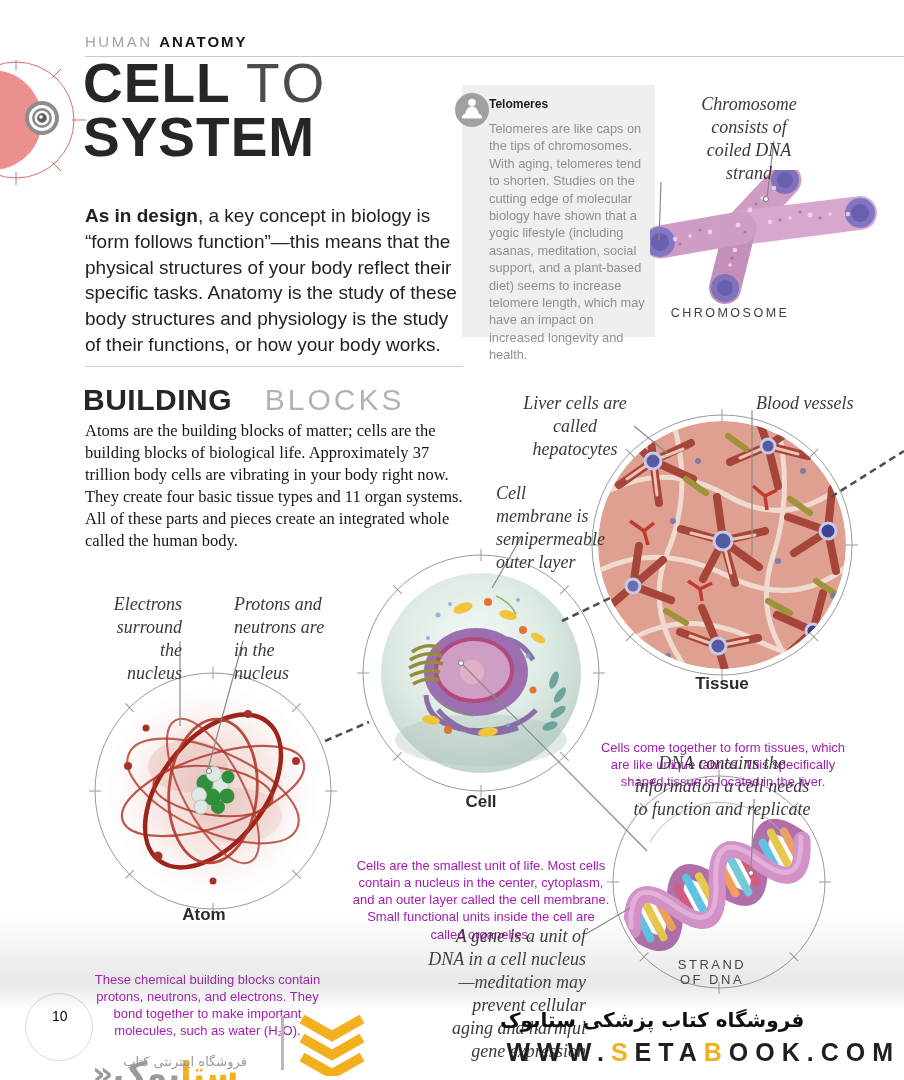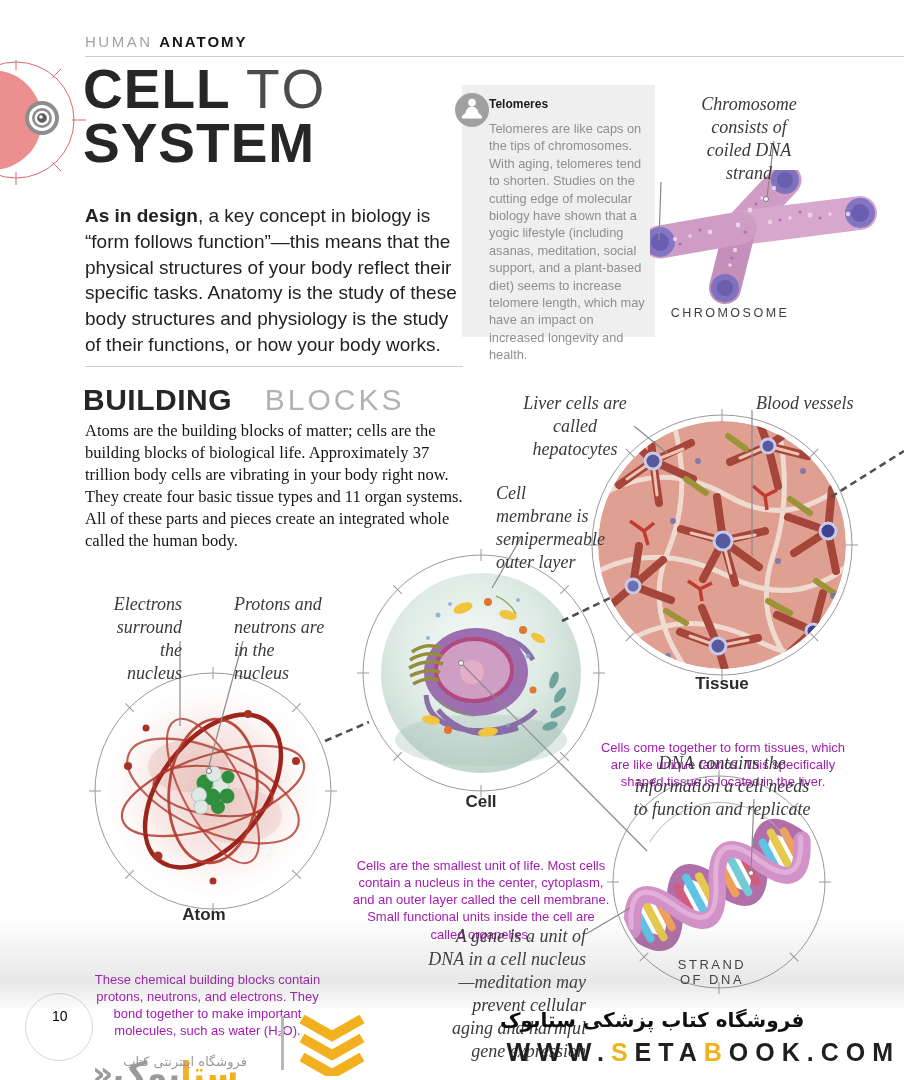--- a/index.html
+++ b/index.html
@@ -49,21 +49,21 @@
       <circle cx="-1" cy="-1" r="1.8" fill="#fff"></circle>
     </g>
   </svg>
 
   <div class="abs z3 eyebrow" style="left:85px;top:33px">
     <span>HUMAN</span>
     <b>ANATOMY</b>
   </div>
   <div class="abs z3 rule" style="left:85px;top:56px;width:819px"></div>
 
-  <div class="abs z3 bigtitle" style="left:83px;top:62px">
+  <div class="abs z3 bigtitle" style="left:83px;top:56px">
     <span>CELL</span>
     <span class="lt">TO</span><br>
     <span>SYSTEM</span>
   </div>
 
   <div class="abs z3 intro" style="left:85px;top:203px;width:384px">
     <b>As in design</b><span>, a key concept in biology is “form follows function”—this means that the physical structures of your body reflect their specific tasks. Anatomy is the study of these body structures and physiology is the study of their functions, or how your body works.</span>
   </div>
   <div class="abs z3 rule" style="left:85px;top:366px;width:378px;background:#cfcfcf"></div>
 

